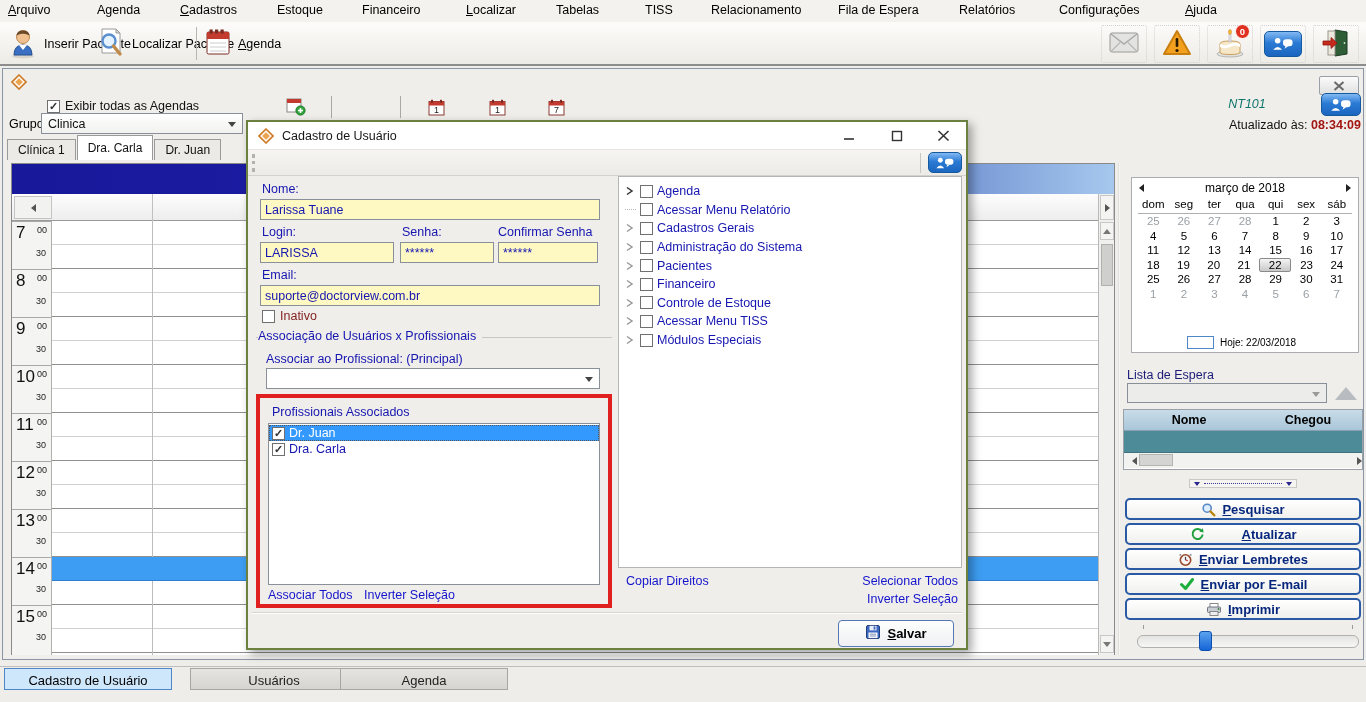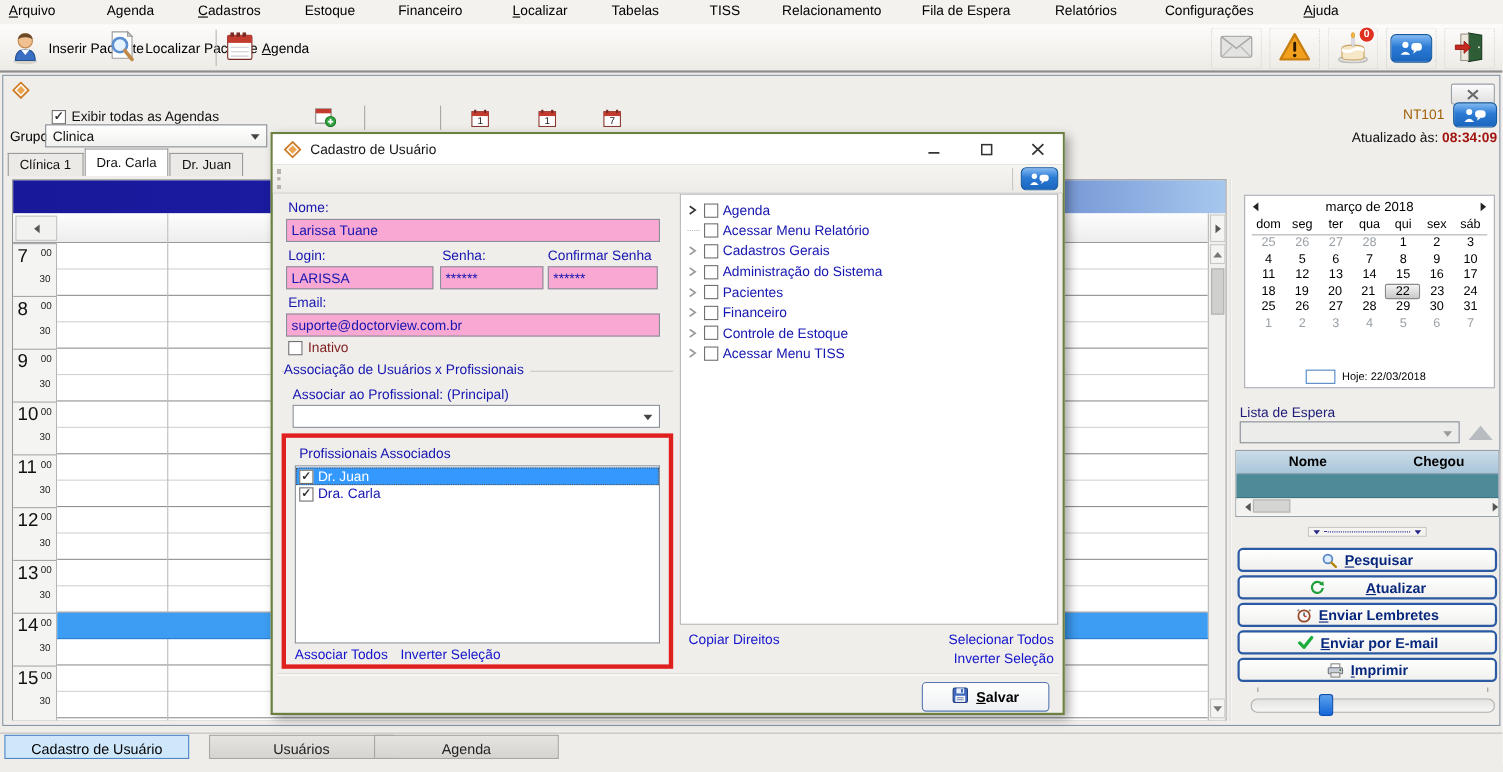--- a/index.html
+++ b/index.html
@@ -19,21 +19,21 @@
 .badge{position:absolute;top:-2px;right:2px;min-width:15px;height:15px;border-radius:8px;background:#e03020;border:1px solid #fff;color:#fff;font-size:9.5px;font-weight:bold;display:flex;align-items:center;justify-content:center;padding:0 3px;}
 .bluebtn{background:linear-gradient(#82b9f3,#2a7ad4 45%,#1b66bf);border:1px solid #155a9e;border-radius:5px;display:flex;align-items:center;justify-content:center;}
 
 #mainwin{position:absolute;left:2px;top:68px;width:1362px;height:592px;background:#f0eeea;border:1px solid #8795a5;}
 #win-close{position:absolute;left:1316px;top:7px;width:40px;height:19px;background:linear-gradient(#fbfbfb,#e0e0e0);border:1px solid #9aa0a8;border-radius:2px;display:flex;align-items:center;justify-content:center;}
 .cb{width:13px;height:13px;border:1px solid #707070;background:#fff;display:inline-flex;align-items:center;justify-content:center;flex:none;}
 .cb.checked::after{content:"✓";font-size:11px;font-weight:bold;color:#333;line-height:10px;margin-top:-1px;}
 #showall{position:absolute;left:44px;top:30px;display:flex;align-items:center;gap:5px;}
 .tb-sep2{position:absolute;top:27px;width:1px;height:22px;background:#a8a8a8;}
 .day-icon{position:absolute;top:30px;width:17px;height:17px;}
-#nt101{position:absolute;left:1178px;top:28px;width:132px;text-align:right;color:#a16207;}
+#nt101{position:absolute;left:1178px;top:28px;width:132px;text-align:center;color:#0f766e;font-style:italic;}
 #nt-btn{position:absolute;left:1318px;top:24px;width:40px;height:23px;}
 #updated{position:absolute;left:1120px;top:49px;width:238px;text-align:right;color:#111;}
 #updated b{color:#a21511;}
 .dd{background:linear-gradient(#fff,#f1f1ef);border:1px solid #898f98;display:flex;align-items:center;padding:0 20px 0 6px;position:relative;font-size:12.5px;}
 .dd .chev{position:absolute;right:6px;top:8px;width:0;height:0;border:4px solid transparent;border-top:5px solid #444;}
 .dd.disabled{background:#ececea;color:#9a9a9a;}
 #grupo-label{position:absolute;left:6px;top:48px;color:#000;}
 #grupo-dd{position:absolute;left:38px;top:44px;width:202px;height:21px;}
 #agenda-tabs{position:absolute;left:4px;top:66px;height:25px;display:flex;align-items:flex-end;}
 .atab{height:21px;padding:3px 10px 0;background:#eceae6;border:1px solid #9a9a9a;border-bottom:none;margin-right:1px;font-size:12px;white-space:nowrap;}
@@ -99,21 +99,21 @@
 #dlg-title{position:absolute;left:0;top:0;width:718px;height:28px;background:#fff;border-bottom:1px solid #e6e4e0;}
 #dlg-title .t{position:absolute;left:34px;top:7px;color:#161616;}
 #dlg-diamond{position:absolute;left:10px;top:6px;}
 .dlg-ctrl{position:absolute;top:5px;width:26px;height:18px;display:flex;align-items:center;justify-content:center;}
 #ctrl-min{left:588px;} #ctrl-max{left:636px;} #ctrl-close{left:682px;}
 #dlg-toolbar{position:absolute;left:0;top:28px;width:718px;height:26px;background:linear-gradient(#f7f5f2,#ecebe7);border-bottom:1px solid #d4d2ce;}
 #dlg-grip{position:absolute;left:4px;top:4px;height:18px;width:4px;border-left:3px dotted #b5b2ae;}
 #dlg-tb-sep{position:absolute;left:672px;top:3px;width:1px;height:20px;background:#c8c6c2;}
 #dlg-person{position:absolute;left:680px;top:2px;width:34px;height:21px;}
 .lbl{position:absolute;color:#1515b0;white-space:nowrap;}
-.input{position:absolute;background:#f9a8d4;border:1px solid #8a9099;color:#1515b0;padding:0 4px;display:flex;align-items:center;height:21px;font-size:12.5px;text-align:right;}
+.input{position:absolute;background:#fef9c3;border:1px solid #8a9099;color:#1515b0;padding:0 4px;display:flex;align-items:center;height:21px;font-size:12.5px;text-align:right;}
 #inativo-row{position:absolute;left:14px;top:187px;display:flex;align-items:center;gap:5px;}
 #gb-line{position:absolute;left:8px;top:215px;width:356px;border-top:1px solid #cac6c0;}
 #gb-label{position:absolute;left:10px;top:207px;background:#f0eeea;padding-right:6px;color:#1515b0;}
 #principal-dd{position:absolute;left:18px;top:246px;width:334px;height:21px;background:#fff;}
 #redbox{position:absolute;left:8px;top:272px;width:356px;height:214px;border:4px solid #e01f1f;}
 #prof-label{position:absolute;left:12px;top:7px;color:#1515b0;}
 #prof-list{position:absolute;left:8px;top:25px;width:332px;height:162px;background:#fff;border:1px solid #8a9099;padding-top:1px;}
 .prow{height:16px;display:flex;align-items:center;gap:4px;padding-left:3px;color:#1515b0;}
 .prow.selected{background:#3399ff;color:#fff;outline:1px dotted #555;outline-offset:-1px;}
 .plink{position:absolute;color:#1414cc;white-space:nowrap;cursor:pointer;}
@@ -689,20 +689,29 @@
         </div>
         <div class="titem">
           <span class="tarrow">
             <svg width="9" height="10" viewBox="0 0 9 9">
               <path d="M2 1 L7 4.5 L2 8" fill="none" stroke="currentColor" stroke-width="1.5"></path>
             </svg>
           </span>
           <span class="cb"></span>
           <span>Acessar Menu TISS</span>
         </div>
+        <div class="titem">
+          <span class="tarrow">
+            <svg width="9" height="10" viewBox="0 0 9 9">
+              <path d="M2 1 L7 4.5 L2 8" fill="none" stroke="currentColor" stroke-width="1.5"></path>
+            </svg>
+          </span>
+          <span class="cb"></span>
+          <span>Módulos Especiais</span>
+        </div>
       </div>
     <span class="plink" style="left:378px;top:452px">Copiar Direitos</span>
     <span class="plink" style="right:8px;top:452px">Selecionar Todos</span>
     <span class="plink" style="right:8px;top:470px">Inverter Seleção</span>
     <div id="dlg-sep"></div>
     <div id="save-btn">
       <span class="ic"><svg width="16" height="16" viewBox="0 0 16 16">
             <rect x="1.5" y="1.5" width="13" height="13" rx="1.5" fill="#3f68c0" stroke="#223f7d"></rect>
             <rect x="4.5" y="1.8" width="7" height="4.6" fill="#e8eef8"></rect>
             <rect x="8.6" y="2.4" width="1.8" height="3.2" fill="#3f68c0"></rect>

